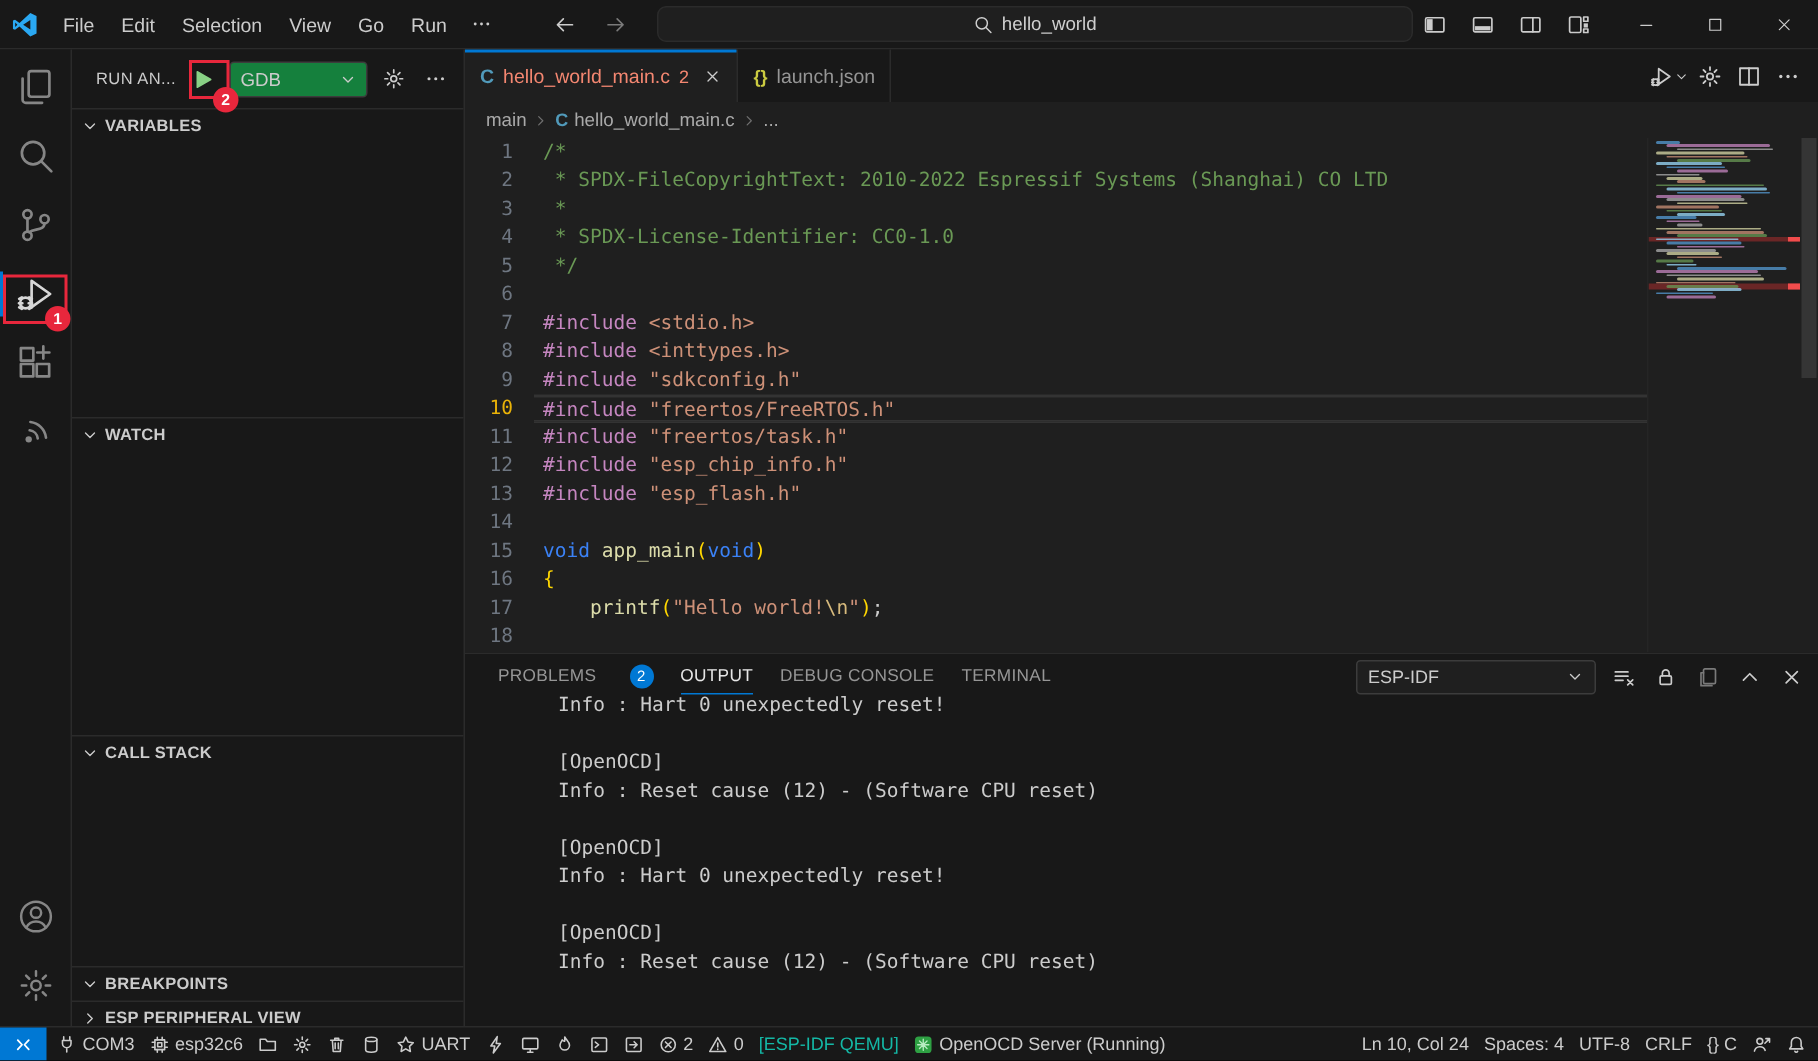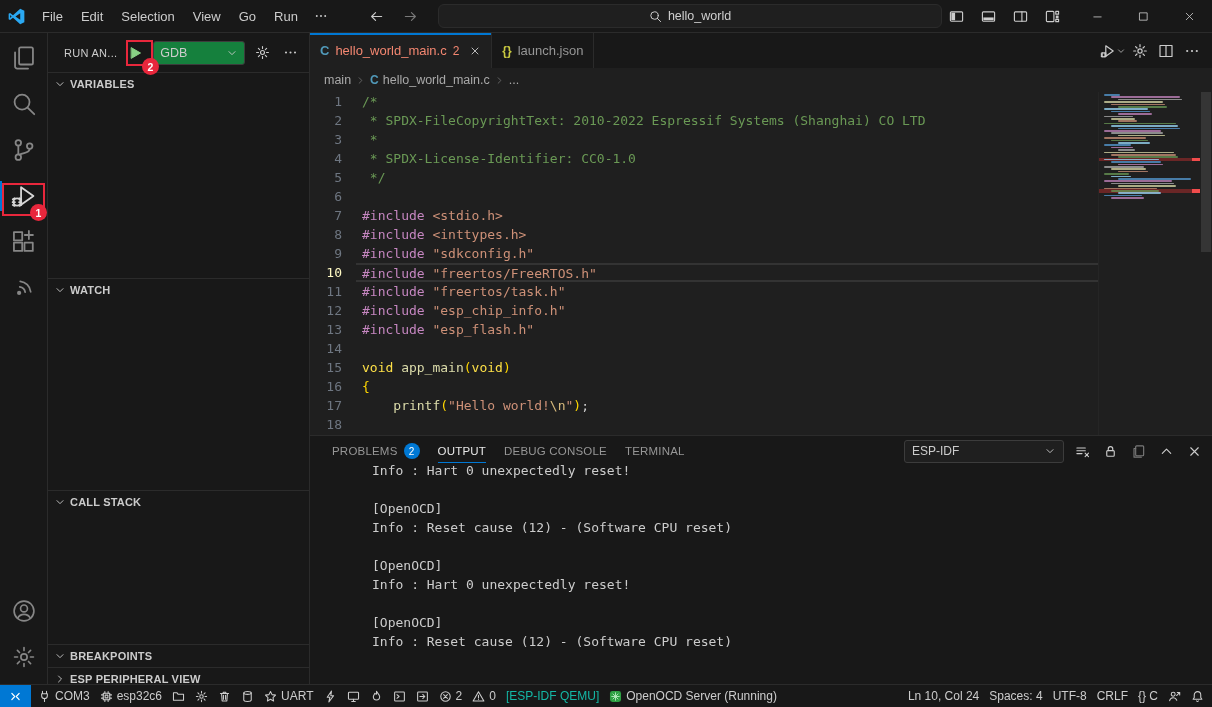--- a/index.html
+++ b/index.html
@@ -57,38 +57,38 @@
   .ea-chevron { width:10px; margin-left:-6px; color:#cccccc; }
 
   .breadcrumb { height:24px; flex:0 0 24px; background:#1f1f1f; display:flex; align-items:center; gap:4px; padding-left:14px; font-size:12.5px; color:#a9a9a9; }
   .crumb-sep { color:#6e6e6e; font-size:11px; }
   .crumb { display:flex; align-items:center; gap:4px; }
 
   .code-wrap { flex:1 1 auto; position:relative; background:#1f1f1f; display:flex; min-height:0; overflow:hidden; }
   .code-col { flex:1 1 auto; font-family:"DejaVu Sans Mono", monospace; font-size:13px; line-height:19px; position:relative; }
   .code-line { display:flex; height:19px; white-space:pre; position:relative; }
   .code-line .gutter { flex:0 0 46px; text-align:right; padding-right:14px; color:#6e7681; user-select:none; }
-  .code-line.current .gutter { color:#fef9c3; }
+  .code-line.current .gutter { color:#eab308; }
   .code-line.current .line-body { box-shadow:0 -1px 0 #333333 inset, 0 1px 0 #333333 inset; border-top:1px solid #333; border-bottom:1px solid #333; }
   .line-body { flex:1 1 auto; padding-left:6px; }
   .tok-cm { color:#6A9955; } .tok-pp { color:#C586C0; } .tok-s { color:#CE9178; }
-  .tok-k { color:#fde047; } .tok-f { color:#DCDCAA; } .tok-b { color:#FFD700; } .tok-e { color:#D7BA7D; } .tok-pl { color:#cccccc; }
+  .tok-k { color:#3b82f6; } .tok-f { color:#DCDCAA; } .tok-b { color:#FFD700; } .tok-e { color:#D7BA7D; } .tok-pl { color:#cccccc; }
 
   .minimap { flex:0 0 102px; position:relative; background:#1f1f1f; border-left:1px solid #252525; overflow:hidden; }
   .mm-row { position:absolute; height:1.7px; border-radius:1px; opacity:.75; }
   .mm-err { position:absolute; left:0; right:0; height:3.4px; background:#6a2626; }
   .mm-err::after { content:""; position:absolute; right:0; top:0; bottom:0; width:8px; background:#f14c4c; }
   .scrollbar { flex:0 0 12px; background:#1f1f1f; position:relative; }
   .scroll-thumb { position:absolute; top:0; left:1px; right:1px; height:160px; background:rgba(121,121,121,0.25); }
 
   
   .panel { flex:0 0 249px; background:#181818; border-top:1px solid #2b2b2b; display:flex; flex-direction:column; min-height:0; }
   .panel-tabbar { height:30px; flex:0 0 30px; display:flex; align-items:center; padding:0 8px 0 14px; }
   .panel-tabs { display:flex; align-items:center; gap:2px; }
-  .ptab { position:relative; display:flex; align-items:center; gap:6px; padding:6px 8px; font-size:11.5px; color:#969696; letter-spacing:.2px; }
+  .ptab { position:relative; display:flex; align-items:center; gap:22px; padding:6px 8px; font-size:11.5px; color:#969696; letter-spacing:.2px; }
   .ptab.active { color:#e7e7e7; }
   .ptab.active::after { content:""; position:absolute; left:8px; right:8px; bottom:0; height:1.5px; background:#0078d4; }
   .ptab-badge { min-width:16px; height:16px; border-radius:8px; background:#0078d4; color:#fff; font-size:10px;
     display:flex; align-items:center; justify-content:center; padding:0 4px; }
   .panel-right { margin-left:auto; display:flex; align-items:center; gap:8px; }
   .channel-dd { width:160px; height:23px; background:#1f1f1f; border:1px solid #3c3c3c; border-radius:3px;
     display:flex; align-items:center; justify-content:space-between; padding:0 7px; font-size:12px; color:#cccccc; }
   .p-icon { width:20px; height:20px; display:flex; align-items:center; justify-content:center; color:#cccccc; }
   .p-icon.dim { color:#7a7a7a; }
   .output { flex:1 1 auto; overflow:hidden; font-family:"DejaVu Sans Mono", monospace; font-size:13px; line-height:19px; padding-left:14px; margin-top:-5px; color:#cccccc; }

